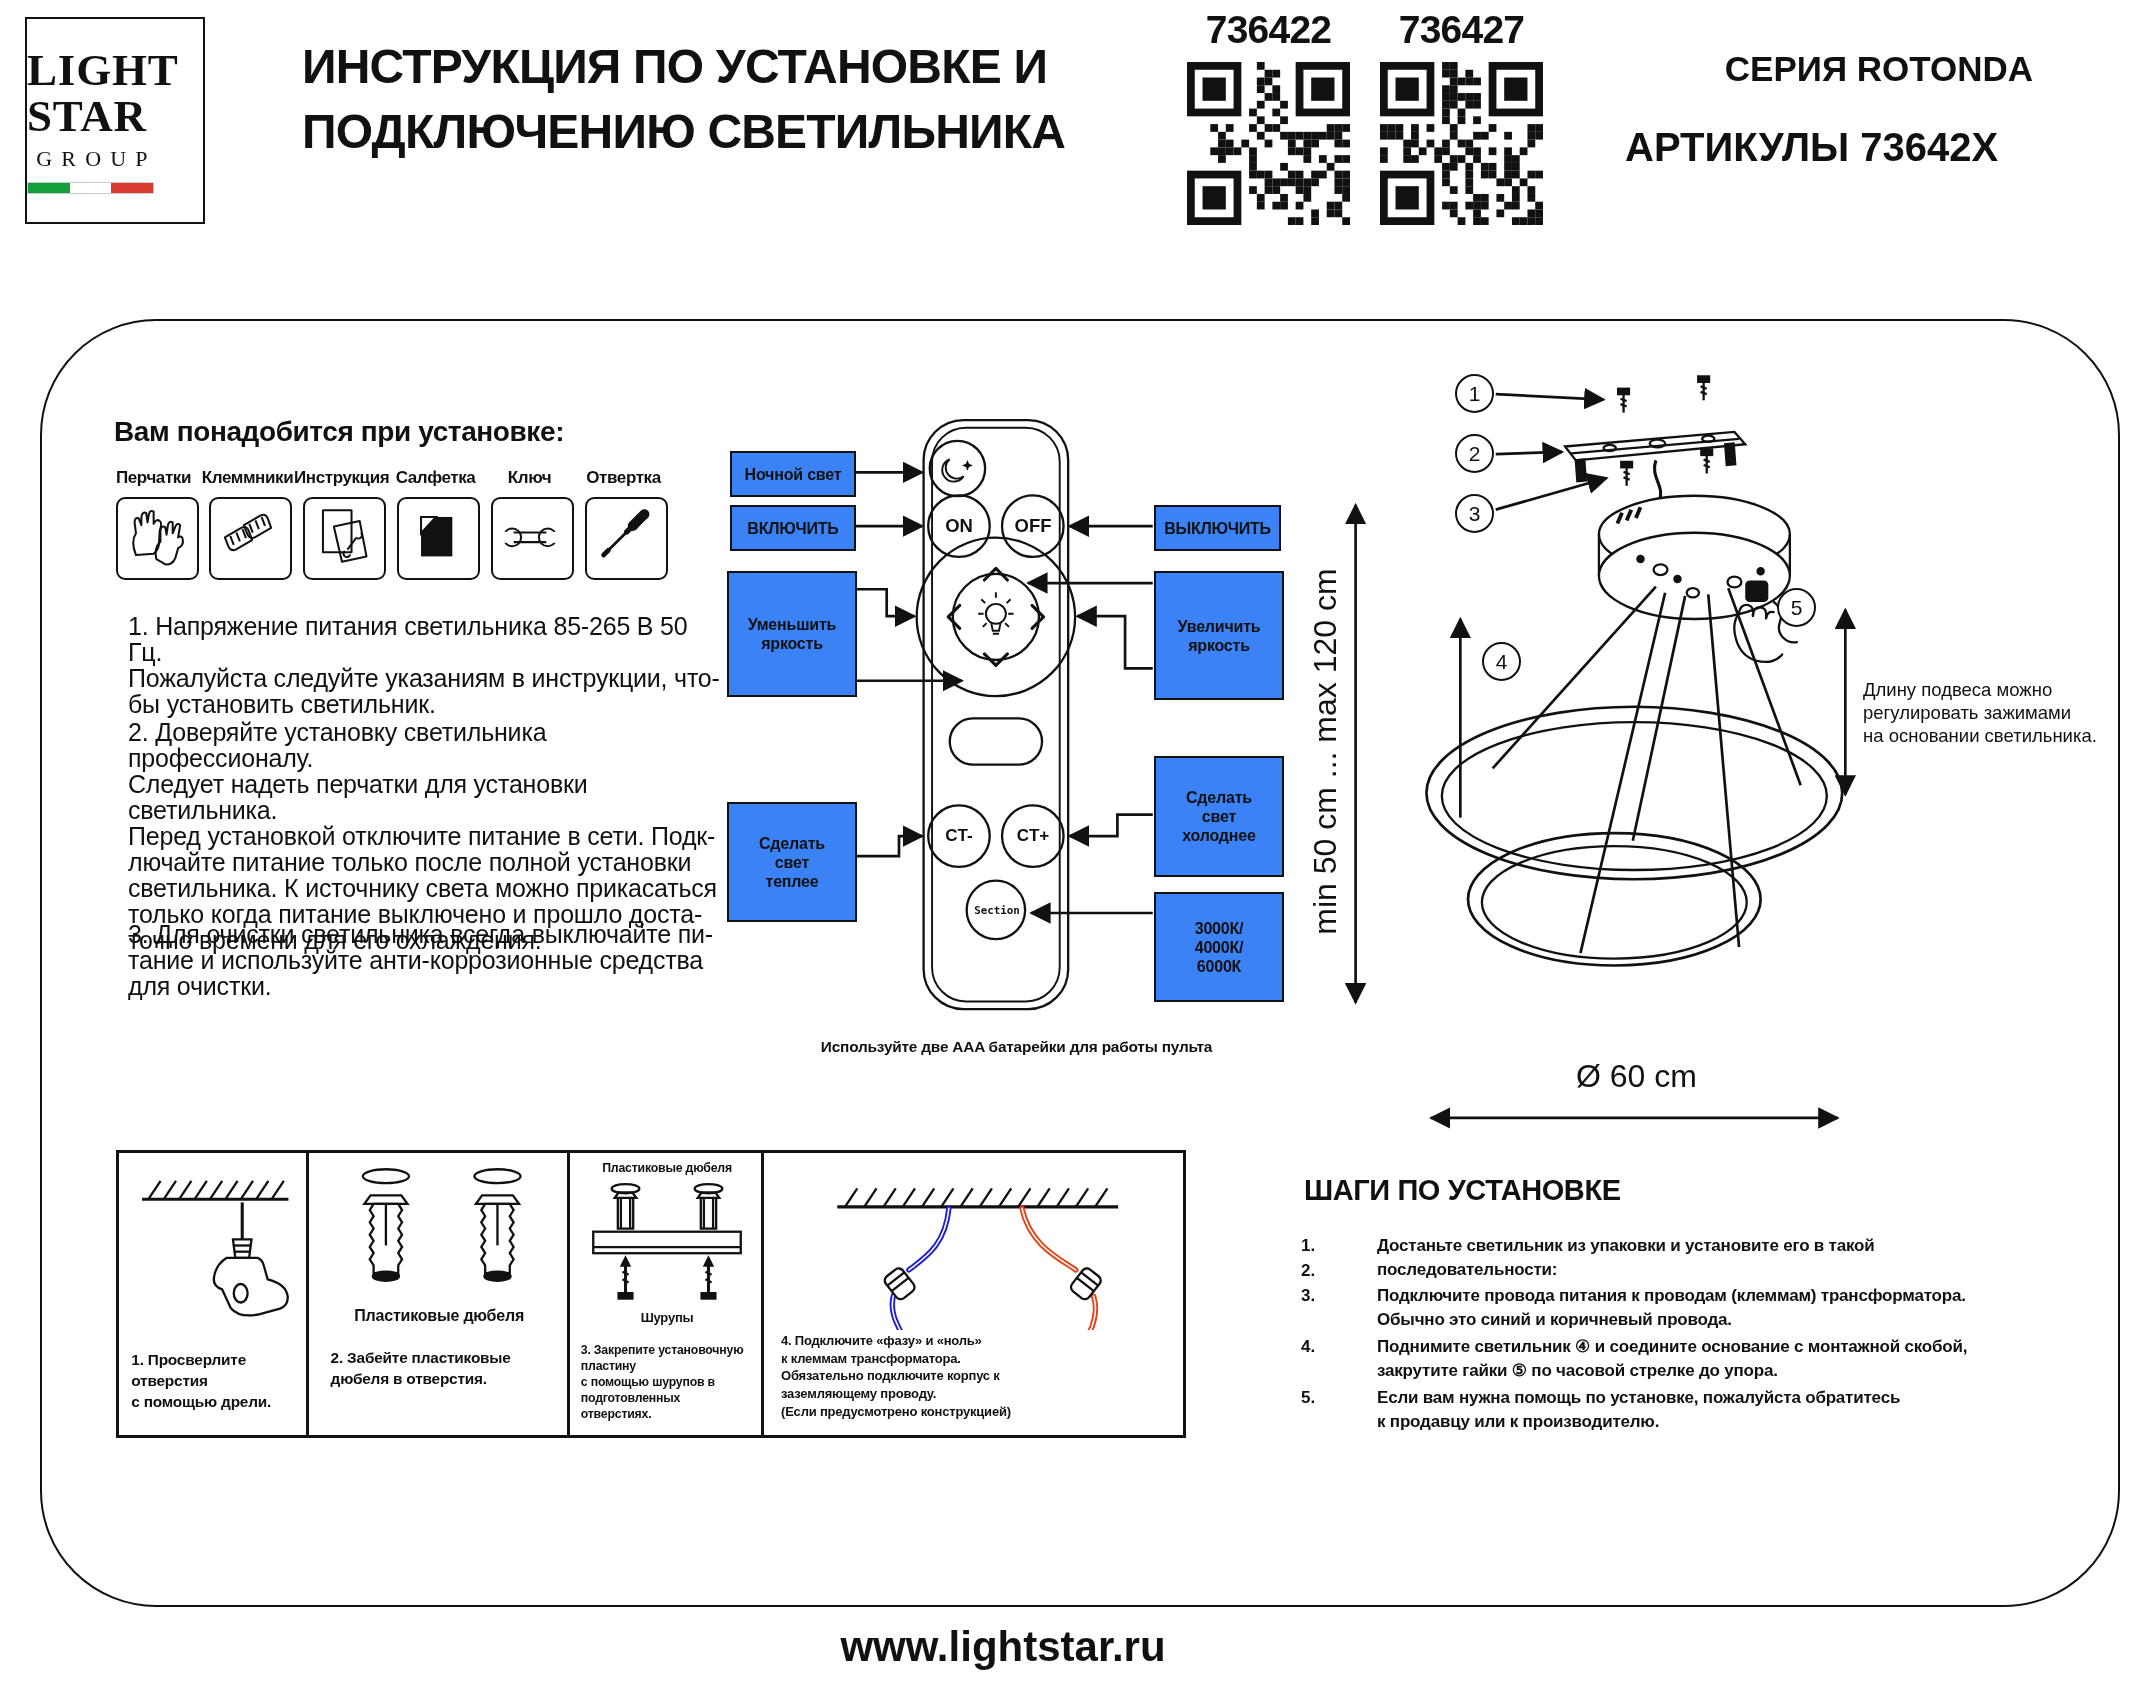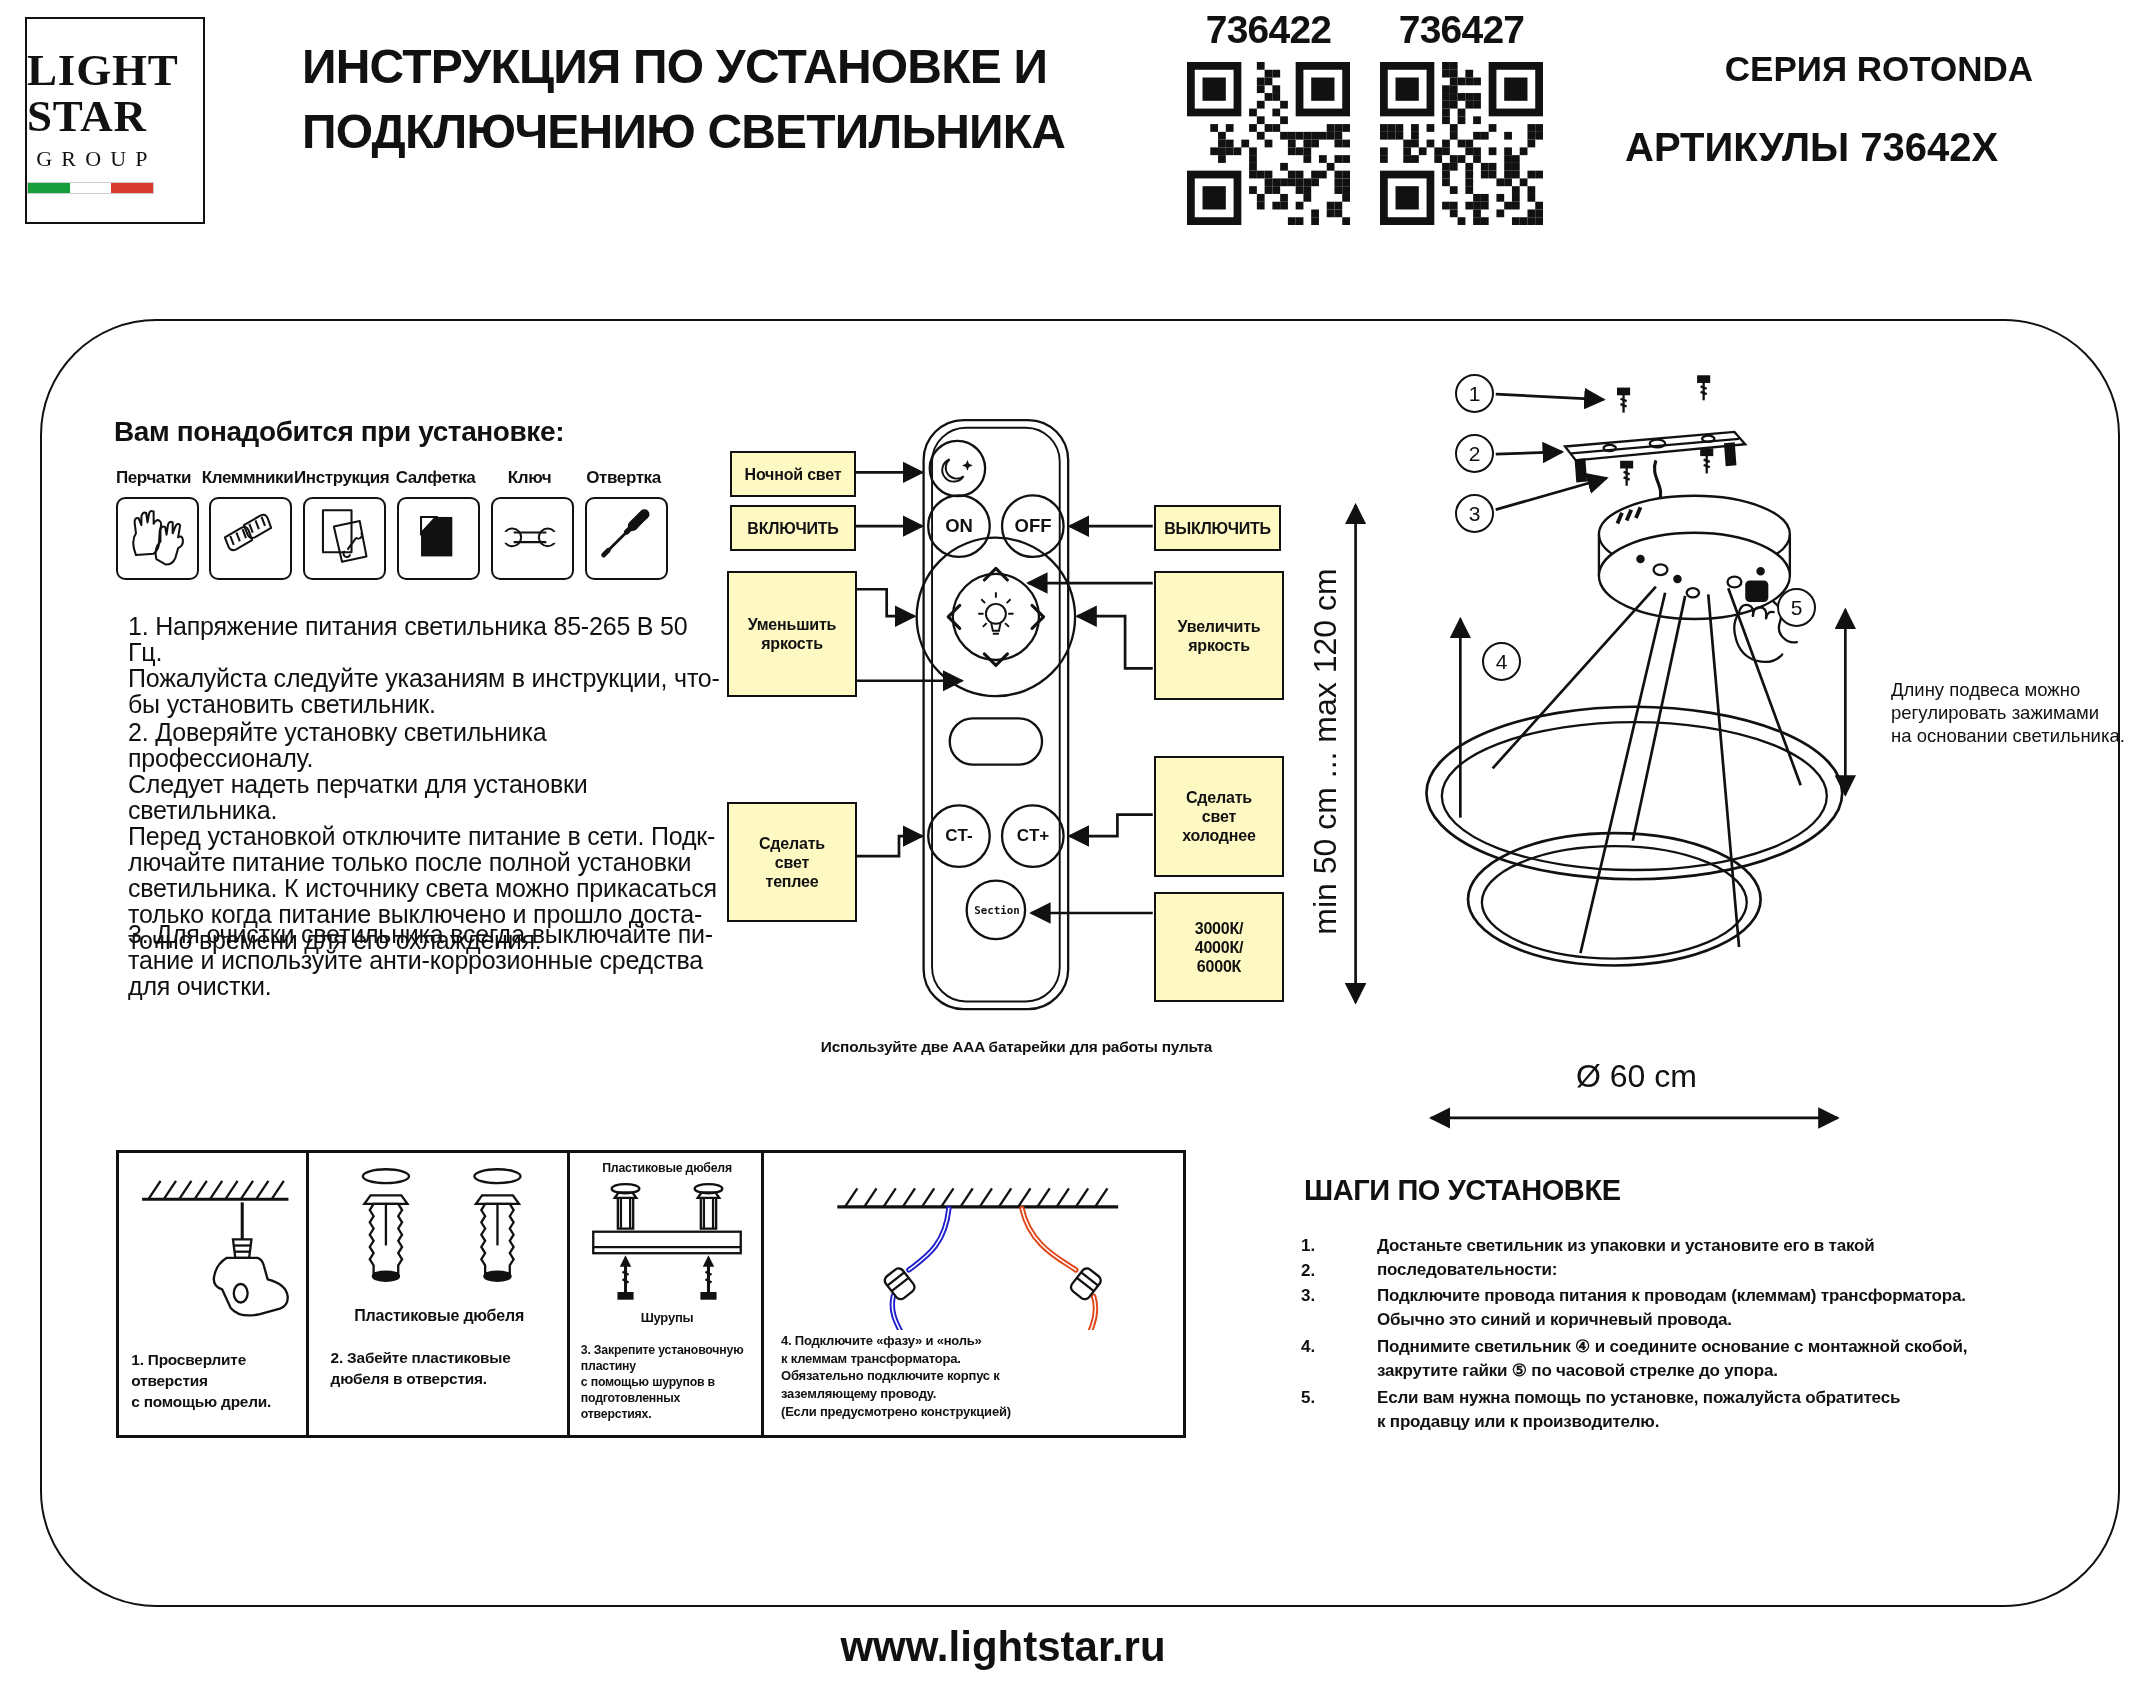--- a/index.html
+++ b/index.html
@@ -21,30 +21,30 @@
   
   #frame{left:40px;top:319px;width:2076px;height:1284px;border:2.3px solid #111;border-radius:116px;}
   
   #tools-heading{left:114px;top:416px;font-size:28px;font-weight:bold;letter-spacing:-0.4px;}
   .tool-label{top:468px;width:95px;text-align:center;font-size:17px;font-weight:bold;letter-spacing:-0.4px;}
   .tool-box{top:497px;width:79px;height:79px;border:2.3px solid #111;border-radius:9.2px;}
   .tool-box svg{position:absolute;left:3.1px;top:3.1px;}
   
   .note-par{left:128px;width:593px;font-size:25px;line-height:26px;font-weight:normal;letter-spacing:-0.2px;white-space:pre-line;}
   
-  .lblbox{border:2.3px solid #111;background:#fef9c3;font-size:16px;line-height:19px;font-weight:bold;
+  .lblbox{border:2.3px solid #111;background:#3b82f6;font-size:16px;line-height:19px;font-weight:bold;
           display:flex;align-items:center;justify-content:center;text-align:center;white-space:pre-line;letter-spacing:-0.2px;}
   .btnlbl{font-weight:bold;text-align:center;}
   #battery-note{left:778px;top:1038px;width:477px;text-align:center;font-size:15.4px;font-weight:bold;letter-spacing:-0.2px;}
   
   .callout{width:35px;height:35px;border:2.3px solid #111;border-radius:50%;background:#fff;
            font-size:21px;line-height:35px;text-align:center;}
   #dim-height{left:1056px;top:733px;width:539px;height:37px;font-size:32px;text-align:center;transform:rotate(-90deg);}
   #dim-diameter{left:1571px;top:1058px;width:131px;font-size:32px;text-align:center;}
-  #length-note{left:1863px;top:678px;width:254px;font-size:18.5px;line-height:23px;white-space:pre-line;margin-left:28px;}
+  #length-note{left:1863px;top:678px;width:254px;font-size:18.5px;line-height:23px;white-space:pre-line;}
   
   .ibox{border:3.1px solid #111;background:#fff;}
   .ibox-caption{font-weight:bold;white-space:pre-line;letter-spacing:-0.2px;}
   .ibox-label{font-weight:bold;text-align:center;letter-spacing:-0.2px;}
   
   #steps-heading{left:1284px;top:1174px;font-size:29px;font-weight:bold;letter-spacing:-0.4px;margin-left:20px;}
   .step-num{left:1301px;width:39px;font-size:17px;line-height:24px;font-weight:bold;}
   .step-text{left:1377px;width:662px;font-size:17px;line-height:24px;font-weight:bold;letter-spacing:-0.2px;white-space:pre-line;}
   
   #site{left:0;top:1623px;width:2006px;text-align:center;font-size:42px;font-weight:bold;}

